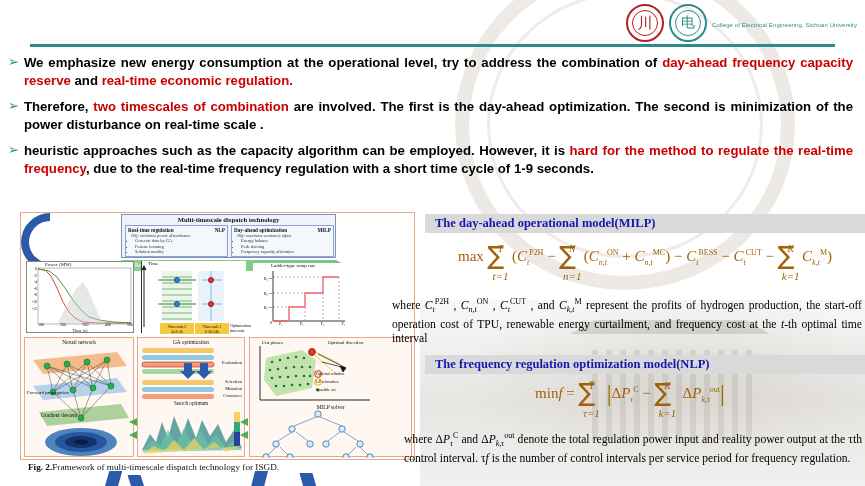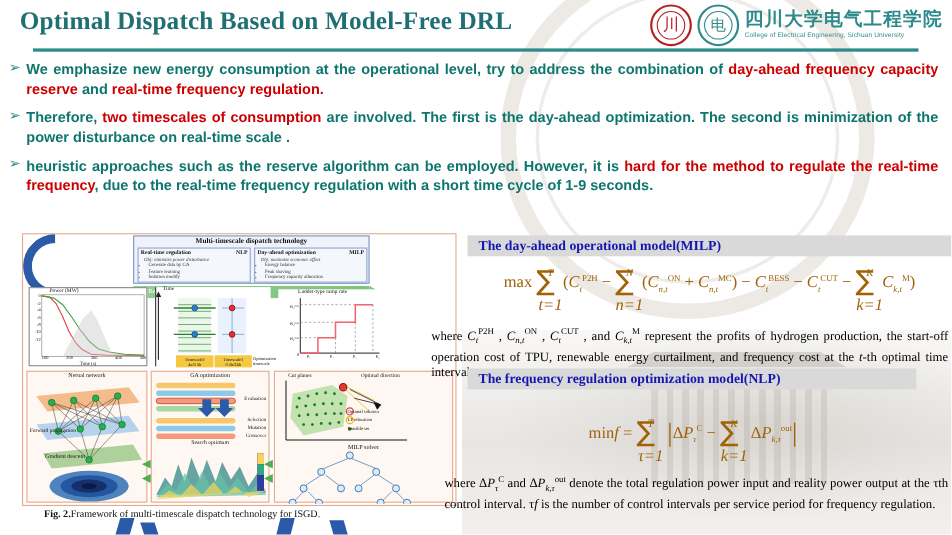--- a/index.html
+++ b/index.html
@@ -70,21 +70,21 @@
   .bullet-marker{
     color:#2E8B8B;font-size:13px;line-height:16px;margin-right:5px;flex:0 0 auto;
     font-family:"DejaVu Sans",sans-serif;
   }
   .bullet-text{
     font-family:"Liberation Sans", sans-serif;
     font-weight:bold;font-size:13.2px;line-height:17.5px;
     color:#1F6F9E;text-align:justify;flex:1 1 auto;
   }
   .hl{color:#CC0000;}
-  .nb{color:#0f766e;}
+  .nb{color:#000000;}
   
   #figure-panel{
     position:absolute;left:20px;top:212px;width:395px;height:248px;
     background:#ffffff;border:1px solid #E8A98A;box-sizing:border-box;
   }
   .fig-box{position:absolute;box-sizing:border-box;}
   
   #mts-box{left:100px;top:1px;width:215px;height:44px;background:#EEF2FA;border:1px solid #7B93C4;}
   #mts-title{position:absolute;left:0;top:1px;width:100%;text-align:center;
     font-family:"Liberation Serif",serif;font-weight:bold;font-size:6.6px;color:#111;}
@@ -140,80 +140,78 @@
   
   #milp-box{left:228px;top:124px;width:163px;height:120px;background:#FFF8F2;border:1px solid #E8A98A;}
   #milp-box .cp-t{position:absolute;left:12px;top:2px;font-size:5px;color:#111;font-family:"Liberation Serif",serif;}
   #milp-box .od-t{position:absolute;left:78px;top:2px;font-size:5px;color:#111;font-family:"Liberation Serif",serif;}
   #milp-box .ms-t{position:absolute;left:0;top:66px;width:100%;text-align:center;font-size:5.6px;color:#111;font-family:"Liberation Serif",serif;}
   .legend-row{position:absolute;left:66px;font-size:4.2px;color:#111;font-family:"Liberation Serif",serif;}
   .green-arrow{position:absolute;width:0;height:0;border-top:4px solid transparent;border-bottom:4px solid transparent;border-right:8px solid #4CAF50;}
   
   #fig-caption{position:absolute;left:28px;top:462px;width:390px;
     font-family:"Liberation Serif",serif;font-size:9.2px;color:#111;}
-  #fig-caption b{font-weight:bold;margin-left:12px;}
+  #fig-caption b{font-weight:bold;}
   
   .eq-banner{
     position:absolute;background:#D9D9D9;color:#1616B0;
     font-family:"Liberation Serif",serif;font-weight:bold;font-size:12.5px;
     padding:2px 0 2px 10px;box-sizing:border-box;
   }
   #banner-1{left:425px;top:214px;width:440px;height:19px;}
-  #banner-2{left:425px;top:335px;width:408px;height:19px;}
+  #banner-2{left:425px;top:355px;width:440px;height:19px;}
   .eqn{position:absolute;font-family:"Liberation Serif",serif;color:#a16207;}
   #eq1{left:430px;top:238px;width:430px;text-align:center;font-size:15px;}
   #eq2{left:430px;top:375px;width:400px;text-align:center;font-size:15px;}
   .bigsum{font-size:25px;position:relative;top:3px;font-family:"DejaVu Sans",sans-serif;}
   .lim{display:inline-block;position:relative;font-size:15px;width:0;}
   .lim .up{position:absolute;left:-19px;top:-17px;font-size:9.5px;font-style:italic;width:30px;text-align:center;}
-  .lim .lo{position:absolute;left:-21px;top:9px;font-size:15px;font-style:italic;width:34px;text-align:center;}
+  .lim .lo{position:absolute;left:-21px;top:9px;font-size:11px;font-style:italic;width:34px;text-align:center;}
   sub,sup{font-size:8px;font-style:normal;}
   sub{font-style:italic;}
   .where{
     position:absolute;font-family:"Liberation Serif",serif;font-size:11.6px;
     color:#000;line-height:14.5px;text-align:justify;
   }
   #where-1{left:392px;top:295px;width:470px;}
   #where-2{left:404px;top:429px;width:458px;}
 </style>
 </head>
 <body>
 
 <div id="watermark-seal"></div>
 <div id="watermark-photo"></div>
 
 <div id="slide-header">
-  <div id="page-title">Optimal Dispatch Based on Model-Free DRL</div>
   <div id="header-rule"></div>
   <div id="logo-area">
     <div class="seal seal-red">
       <span class="glyph">川</span>
     </div>
     <div class="seal seal-teal">
       <span class="glyph">电</span>
     </div>
     <div id="logo-text">
-      <div id="logo-cn">四川大学电气工程学院</div>
       <div id="logo-en">College of Electrical Engineering, Sichuan University</div>
     </div>
   </div>
 </div>
 
 <div id="bullets">
   <div class="bullet">
     <span class="bullet-marker">➢</span>
-    <span class="bullet-text" id="b1"><span class="nb">We emphasize new energy consumption at the operational level,  try to address the combination of </span><span class="hl">day-ahead frequency capacity reserve</span><span class="nb"> and </span><span class="hl">real-time frequency regulation.</span></span>
+    <span class="bullet-text" id="b1"><span class="nb">We emphasize new energy consumption at the operational level,  try to address the combination of </span><span class="hl">day-ahead frequency capacity reserve</span><span class="nb"> and </span><span class="hl">real-time economic regulation.</span></span>
   </div>
   <div class="bullet">
     <span class="bullet-marker">➢</span>
-    <span class="bullet-text" id="b2"><span class="nb">Therefore, </span><span class="hl">two timescales of consumption</span><span class="nb"> are involved. The first is the day-ahead optimization. The second is minimization of the power disturbance on real-time scale .</span></span>
+    <span class="bullet-text" id="b2"><span class="nb">Therefore, </span><span class="hl">two timescales of combination</span><span class="nb"> are involved. The first is the day-ahead optimization. The second is minimization of the power disturbance on real-time scale .</span></span>
   </div>
   <div class="bullet">
     <span class="bullet-marker">➢</span>
-    <span class="bullet-text" id="b3"><span class="nb">heuristic approaches such as the reserve algorithm can be employed. However, it is </span><span class="hl">hard for the method to regulate the real-time frequency</span><span class="nb">, due to the real-time frequency regulation with a short time cycle of 1-9 seconds.</span></span>
+    <span class="bullet-text" id="b3"><span class="nb">heuristic approaches such as the capacity algorithm can be employed. However, it is </span><span class="hl">hard for the method to regulate the real-time frequency</span><span class="nb">, due to the real-time frequency regulation with a short time cycle of 1-9 seconds.</span></span>
   </div>
 </div>
 
 <div id="figure-panel">
 
   <div class="fig-box" id="mts-box">
     <div id="mts-title">Multi-timescale dispatch technology</div>
     <div class="sub-box" id="rt-box">
       <div class="sub-head">
         <span>Real-time regulation</span>

